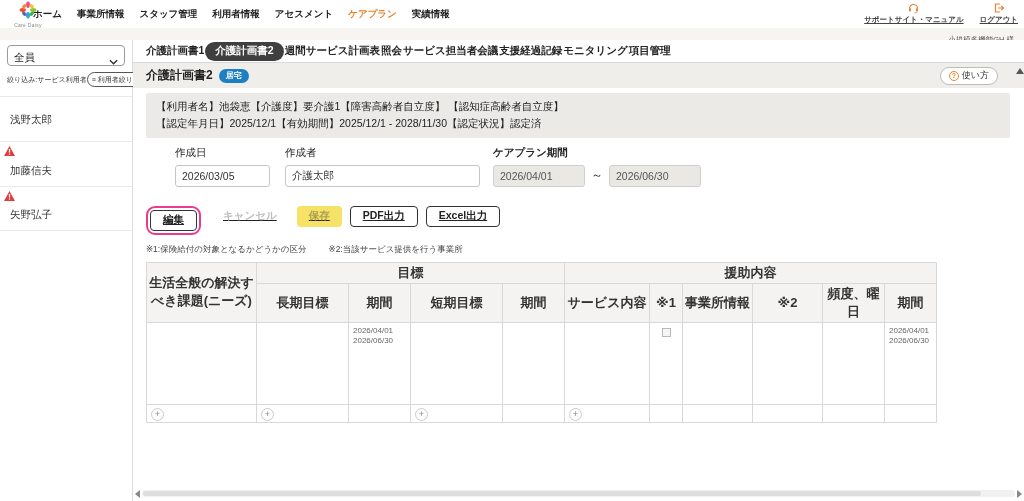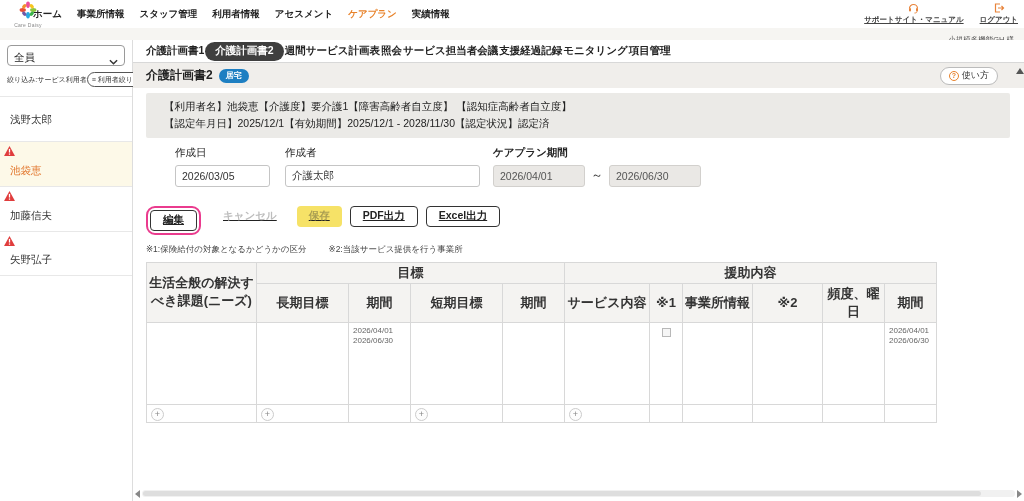--- a/index.html
+++ b/index.html
@@ -50,21 +50,21 @@
   .titlebar { height:25px; background:#f0eeeb; display:flex; align-items:center; padding:0 26px 0 13px; }
   .page-title { font-size:12px; font-weight:bold; color:#222; }
   .badge { margin-left:6px; background:#1e7fc2; color:#fff; font-size:8px; font-weight:bold;
     border-radius:8px; padding:1.5px 7px; }
   .help-btn { margin-left:auto; background:#fff; border:1px solid #bbb; border-radius:10px; padding:1.5px 8px;
     font-size:9px; color:#333; display:flex; align-items:center; gap:3px; cursor:pointer; }
   .q-icon { width:10px; height:10px; border:1px solid #e8832c; border-radius:50%; color:#e8832c;
     font-size:7px; font-weight:bold; display:inline-flex; align-items:center; justify-content:center; }
 
   .content { padding:5px 14px 0 13px; }
-  .info-box { background:#ebeae7; border-radius:2px; padding:5px 18px; font-size:10.5px; line-height:1.65; color:#222; }
+  .info-box { background:#ebeae7; border-radius:2px; padding:5px 10px; font-size:10.5px; line-height:1.65; color:#222; }
 
   .form-row { position:relative; margin-top:8px; height:46px;margin-left:29px; }
   .fgroup { position:absolute; top:0; }
   .fgroup label { display:block; font-size:10.5px; color:#222; margin-bottom:5px; }
   .fgroup label.bold { font-weight:bold; }
   .fgroup input { height:22px; border:1px solid #c5c5c5; border-radius:3px; font-size:10.5px;
     padding:10px 6px; color:#333; font-family:inherit; background:#fff; }
   .fgroup input.readonly { background:#eae8e5; border-color:#d2d0cd; color:#555; }
   .g-date { left:0; } .g-date input { width:95px; }
   .g-author { left:110px; } .g-author input { width:195px; }
@@ -169,28 +169,20 @@
           <polyline points="1,1 5,5 9,1" fill="none" stroke="#333" stroke-width="1.6"></polyline>
         </svg>
       </div>
       <div class="filter-row">
         <span class="filter-label">絞り込み:サービス利用者</span>
         <button class="filter-btn"><span>≡</span> <span>利用者絞り込み</span></button>
       </div>
       <ul class="user-list">
         <li class="user-item no-alert">
           <span class="uname">浅野太郎</span>
-        </li>
-        <li class="user-item selected">
-          <svg class="alert-tri" width="11" height="10" viewBox="0 0 12 11">
-            <polygon points="6,0 12,11 0,11" fill="#e03c3c"></polygon>
-            <rect x="5.3" y="3.2" width="1.4" height="4" fill="#fff"></rect>
-            <rect x="5.3" y="8.2" width="1.4" height="1.4" fill="#fff"></rect>
-          </svg>
-          <span class="uname">池袋恵</span>
         </li>
         <li class="user-item">
           <svg class="alert-tri" width="11" height="10" viewBox="0 0 12 11">
             <polygon points="6,0 12,11 0,11" fill="#e03c3c"></polygon>
             <rect x="5.3" y="3.2" width="1.4" height="4" fill="#fff"></rect>
             <rect x="5.3" y="8.2" width="1.4" height="1.4" fill="#fff"></rect>
           </svg>
           <span class="uname">加藤信夫</span>
         </li>
         <li class="user-item">

